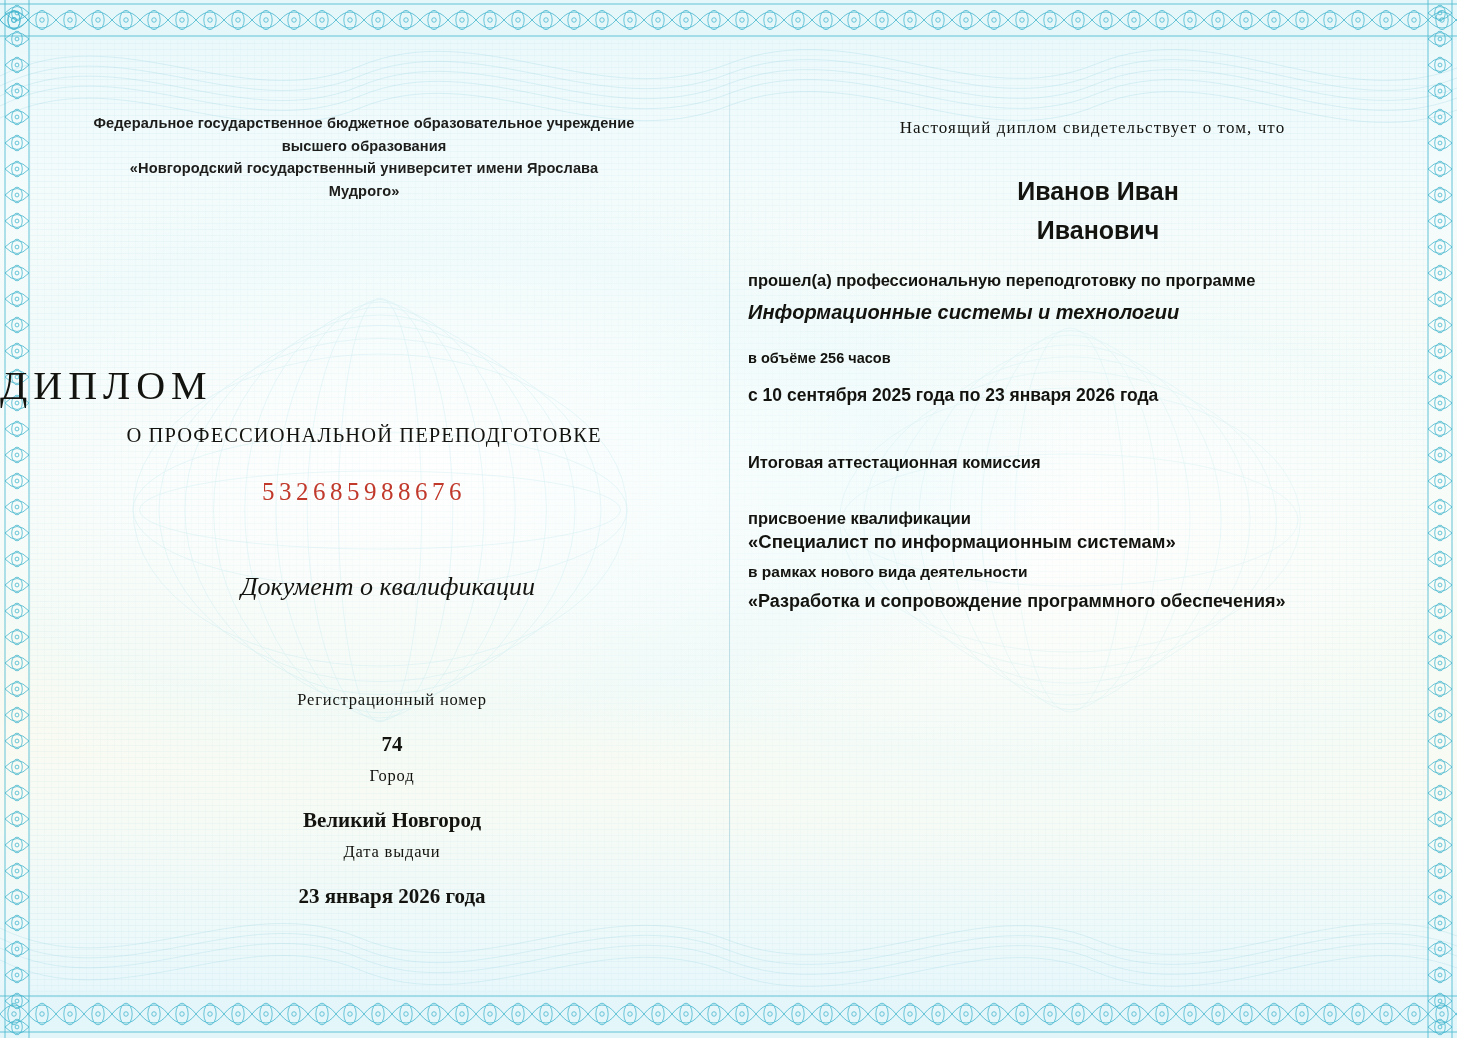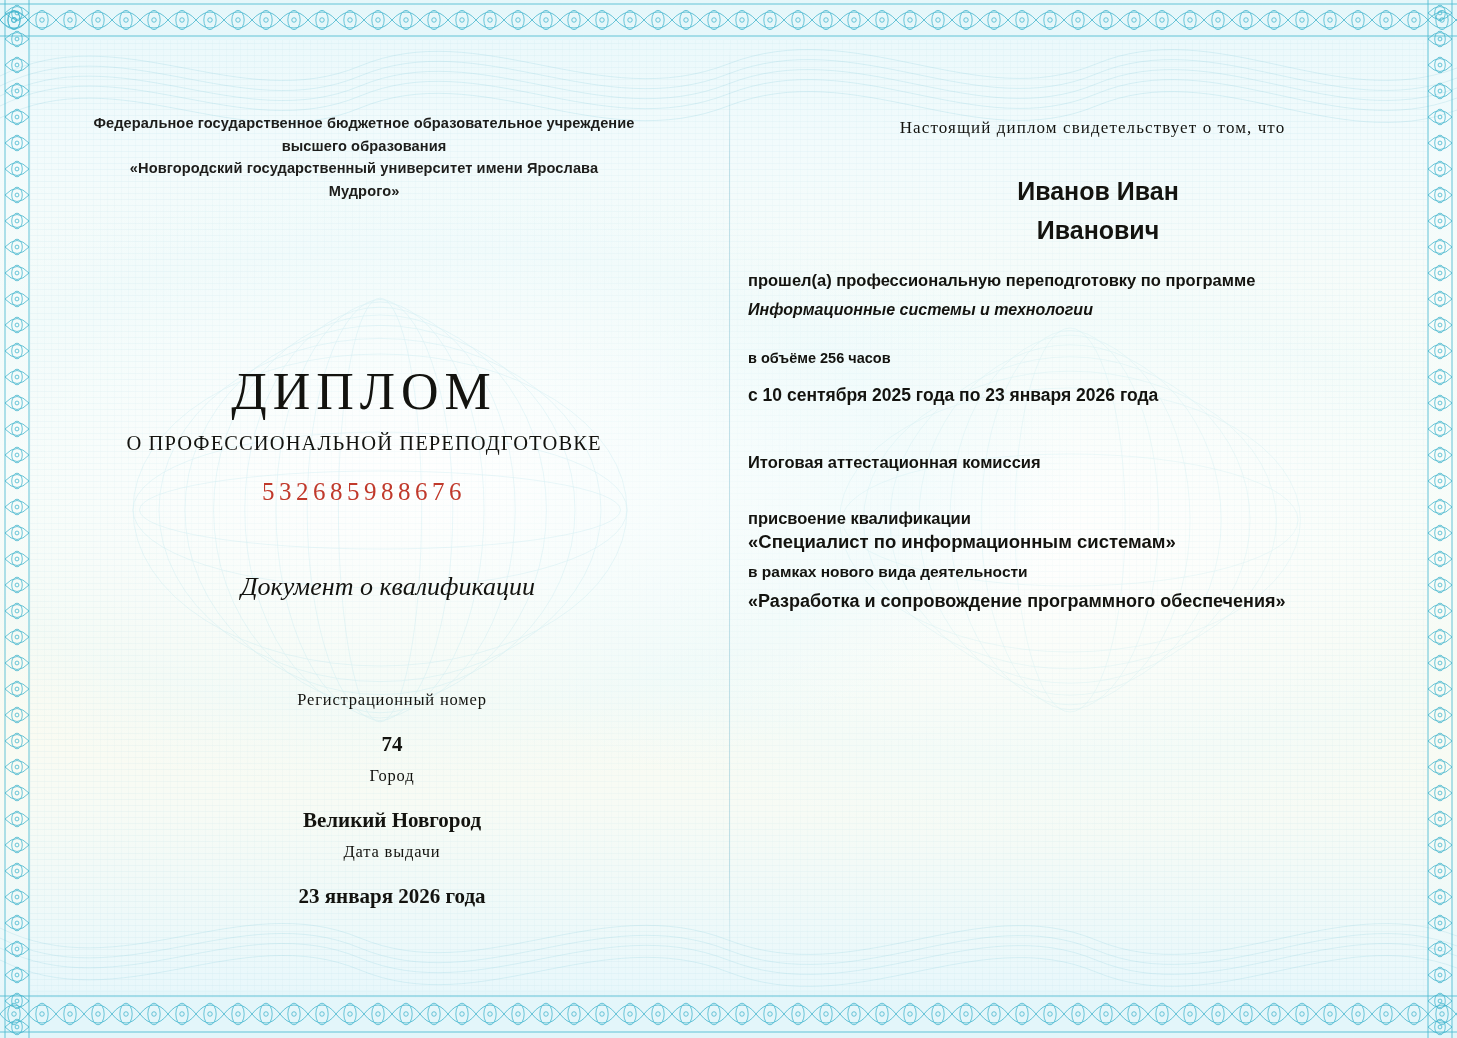--- a/index.html
+++ b/index.html
@@ -90,37 +90,36 @@
     color: #1d1d1b;
     line-height: 1.55;
     letter-spacing: 0.1px;
   }
   .org-block div { white-space: pre-line; }
 
   .title-main {
     position: absolute;
     top: 362px;
     left: 0; width: 728px;
-    text-align: center;
+    text-align: left;
     font-family: "Liberation Serif", serif;
-    font-size: 52px;
+    font-size: 40px;
     letter-spacing: 6px;
     color: #13130f;
     font-weight: normal;
   }
   .title-sub {
     position: absolute;
     top: 424px;
     left: 0; width: 728px;
     text-align: center;
     font-family: "Liberation Serif", serif;
     font-size: 20.5px;
     letter-spacing: 1.1px;
     color: #13130f;
-    margin-top: 8px;
   }
   .serial {
     position: absolute;
     top: 478px;
     left: 0; width: 728px;
     text-align: center;
     font-family: "Liberation Serif", serif;
     font-size: 25px;
     letter-spacing: 4.5px;
     color: #c0392b;
@@ -179,21 +178,21 @@
     line-height: 1.55;
     color: #13130f;
     white-space: pre-line;
   }
   .r-line {
     position: absolute;
     left: 20px; width: 690px;
     color: #13130f;
   }
   .r-prog-intro { top: 271px; font-size: 16.5px; font-weight: bold; }
-  .r-prog-name { top: 301px; font-size: 16px; font-weight: bold; font-style: italic; }
+  .r-prog-name { top: 301px; font-size: 20px; font-weight: bold; font-style: italic; }
   .r-hours { top: 350px; font-size: 14.5px; font-weight: bold; }
   .r-period { top: 385px; font-size: 17.5px; font-weight: bold; }
 
   .r-commission { top: 453px; font-size: 16.5px; font-weight: bold; }
   .r-decision { top: 481px; font-size: 16.5px; font-weight: bold; }
   .r-assign { top: 509px; font-size: 16.5px; font-weight: bold; }
   .r-qual { top: 531px; font-size: 18.5px; font-weight: bold; }
   .r-scope-intro { top: 563px; font-size: 15.5px; font-weight: bold; }
   .r-scope { top: 591px; font-size: 18px; font-weight: bold; }
 </style>

